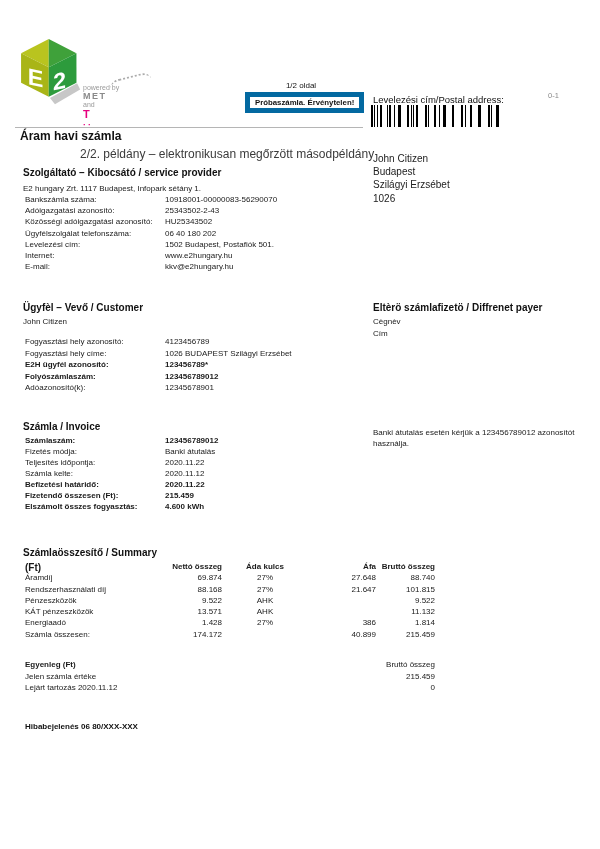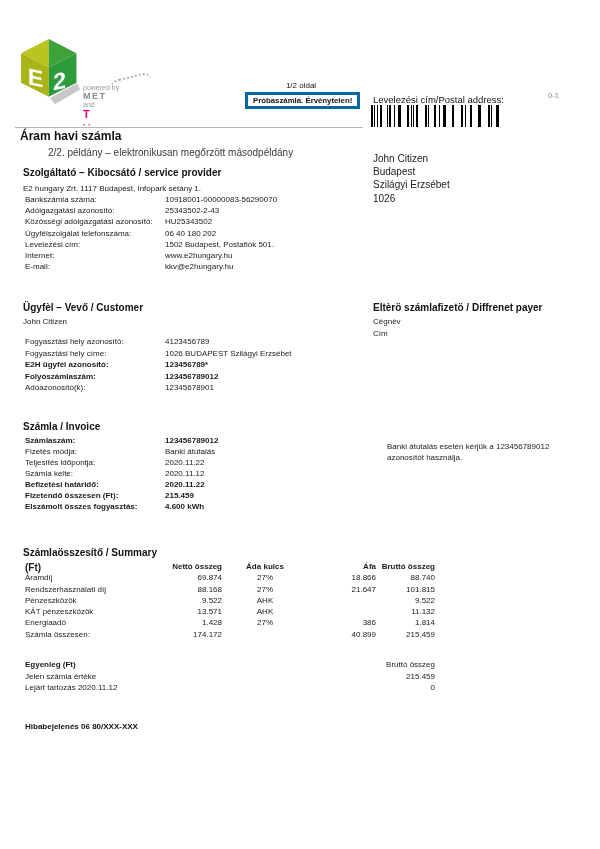--- a/index.html
+++ b/index.html
@@ -10,33 +10,33 @@
   .logo{position:absolute;left:18px;top:36px;}
   .powered{position:absolute;left:80px;top:84px;height:18px;display:flex;align-items:baseline;
            font-size:7px;color:#9a9a9a;white-space:nowrap;flex-direction:column;}
   .met{font-size:9px;font-weight:bold;color:#8a8a8a;letter-spacing:1.5px;margin:0 3px;}
   .met-arc{position:absolute;left:30px;top:-8px;width:42px;height:13px;border:0;
            border-top:2px dotted #ababab;border-radius:50% / 100%;transform:rotate(-14deg);}
   .tk{color:#e6007e;font-weight:bold;font-size:11px;margin-left:3px;}
   .tkdots{color:#e6007e;font-weight:bold;font-size:9px;letter-spacing:2px;margin-left:1px;}
 
   .page-ind{position:absolute;left:245px;top:81px;width:112px;text-align:center;font-size:8px;color:#111;}
-  .proba{position:absolute;left:245px;top:92px;border:3px solid #0369a1;padding:1px 5px;
+  .proba{position:absolute;left:245px;top:92px;border:5px solid #0369a1;padding:1px 5px;
          font-size:7.8px;font-weight:bold;color:#111;background:#fff;}
   .postal{position:absolute;left:373px;top:94px;font-size:9.5px;color:#111;}
   .corner{position:absolute;left:548px;top:91px;font-size:7.5px;color:#8a8a8a;}
   .barcode{position:absolute;left:371px;top:105px;width:131px;height:22px;background-color:#fff;
     background-image:
       repeating-linear-gradient(90deg,#000 0 2px,transparent 2px 9px),
       repeating-linear-gradient(90deg,transparent 0 3px,#000 3px 4px,transparent 4px 13px),
       repeating-linear-gradient(90deg,transparent 0 6px,#000 6px 7px,transparent 7px 17px);}
 
   .rule{position:absolute;left:15px;top:127px;width:348px;height:1px;background:#b5b5b5;}
   .doc-title{position:absolute;left:20px;top:129px;font-size:12px;font-weight:bold;line-height:15px;color:#111;}
-  .doc-sub{position:absolute;left:4px;top:147px;font-size:10px;color:#3a3a3a;padding-left:44px;}
+  .doc-sub{position:absolute;left:36px;top:147px;font-size:12px;color:#3a3a3a;padding-left:44px;}
 
   .recipient{position:absolute;left:373px;top:152px;font-size:10px;line-height:13.2px;color:#222;}
 
   
   .sec{position:absolute;left:23px;}
   .sec-r{position:absolute;left:373px;}
   .h2{font-size:10px;font-weight:bold;line-height:12px;margin:0;color:#111;}
   .kv{position:relative;font-size:8px;}
   .kv .k{position:absolute;left:2px;white-space:nowrap;}
   .kv .v{position:absolute;left:142px;white-space:nowrap;}
@@ -45,21 +45,21 @@
   .sec-provider .addr{font-size:8px;line-height:11px;margin-top:4px;}
   .sec-provider .rows{margin-top:1px;}
   .sec-customer .kv{height:11.5px;}
   .sec-customer .cname{font-size:8px;line-height:11px;margin-top:2px;}
   .sec-customer .rows{margin-top:10px;}
   .sec-invoice .kv{height:11px;}
   .sec-invoice .rows{margin-top:3px;}
   .payer-line{font-size:8px;line-height:11.5px;}
   .payer-lines{margin-top:2px;}
   .note{width:222px;font-size:8px;line-height:11.4px;}
-  .note p{margin:14px;}
+  .note p{margin:0;}
 
   
   .srow{position:relative;height:11.3px;font-size:8px;width:440px;}
   .srow .sl{position:absolute;left:2px;white-space:nowrap;}
   .srow .c1{position:absolute;left:100px;width:99px;text-align:right;}
   .srow .c2{position:absolute;left:210px;width:64px;text-align:center;}
   .srow .c3{position:absolute;left:250px;width:103px;text-align:right;}
   .srow .c4{position:absolute;left:322px;width:90px;text-align:right;}
   .srow.head{font-weight:bold;}
   .srow.head .sl{font-size:10px;}
@@ -230,21 +230,21 @@
         <span class="sl">(Ft)</span>
         <span class="c1">Nettó összeg</span>
         <span class="c2">Áda kulcs</span>
         <span class="c3">Áfa</span>
         <span class="c4">Bruttó összeg</span>
       </div>
       <div class="srow">
         <span class="sl">Áramdíj</span>
         <span class="c1">69.874</span>
         <span class="c2">27%</span>
-        <span class="c3">18.866</span>
+        <span class="c3">27.648</span>
         <span class="c4">88.740</span>
       </div>
       <div class="srow">
         <span class="sl">Rendszerhasználati díj</span>
         <span class="c1">88.168</span>
         <span class="c2">27%</span>
         <span class="c3">21.647</span>
         <span class="c4">101.815</span>
       </div>
       <div class="srow">

